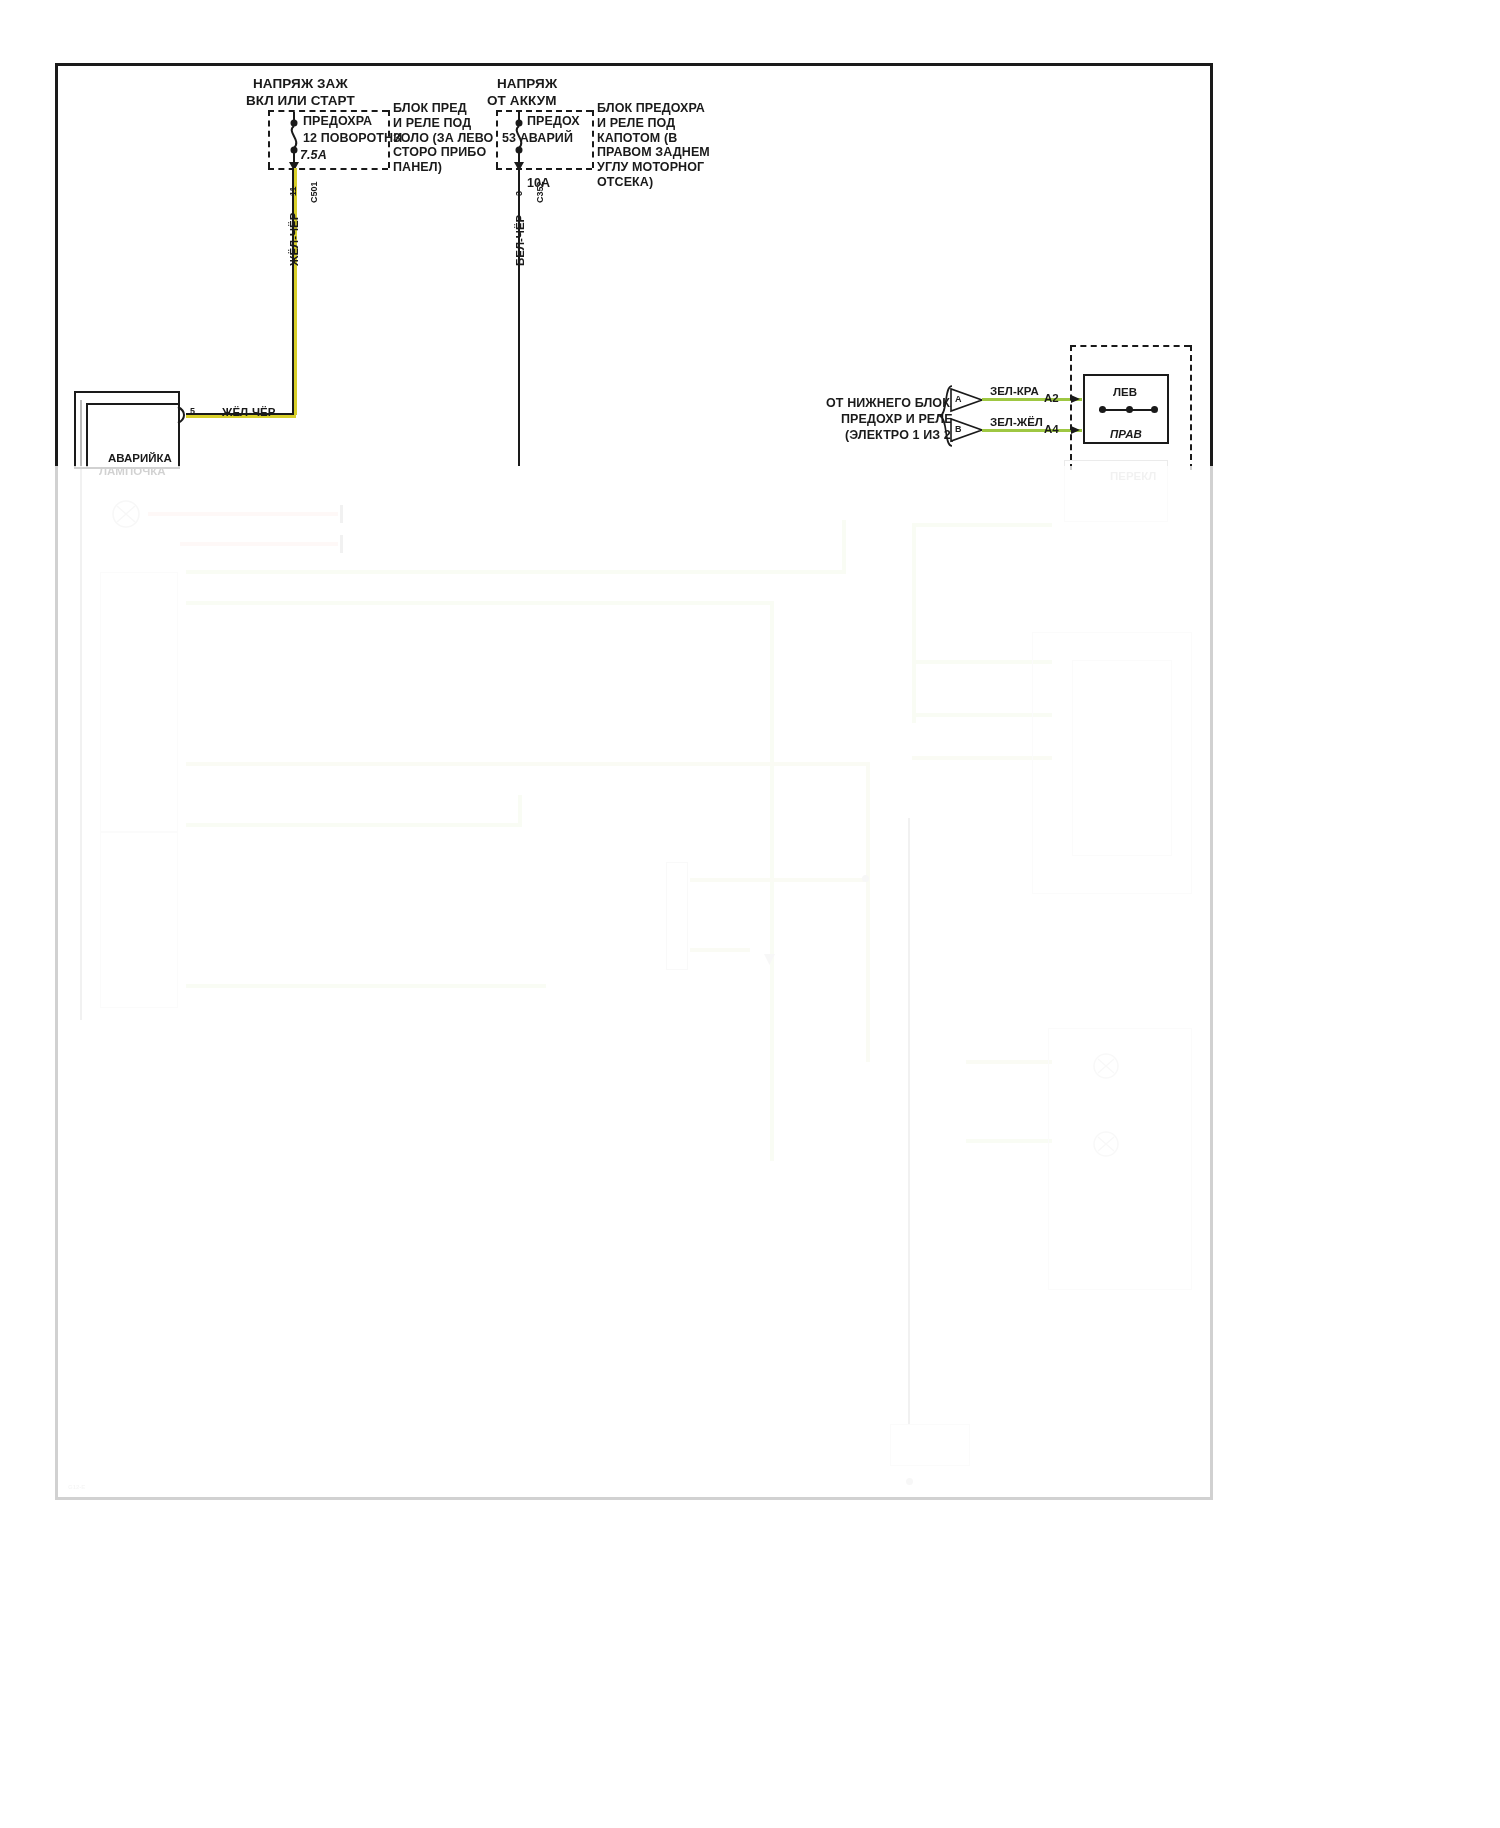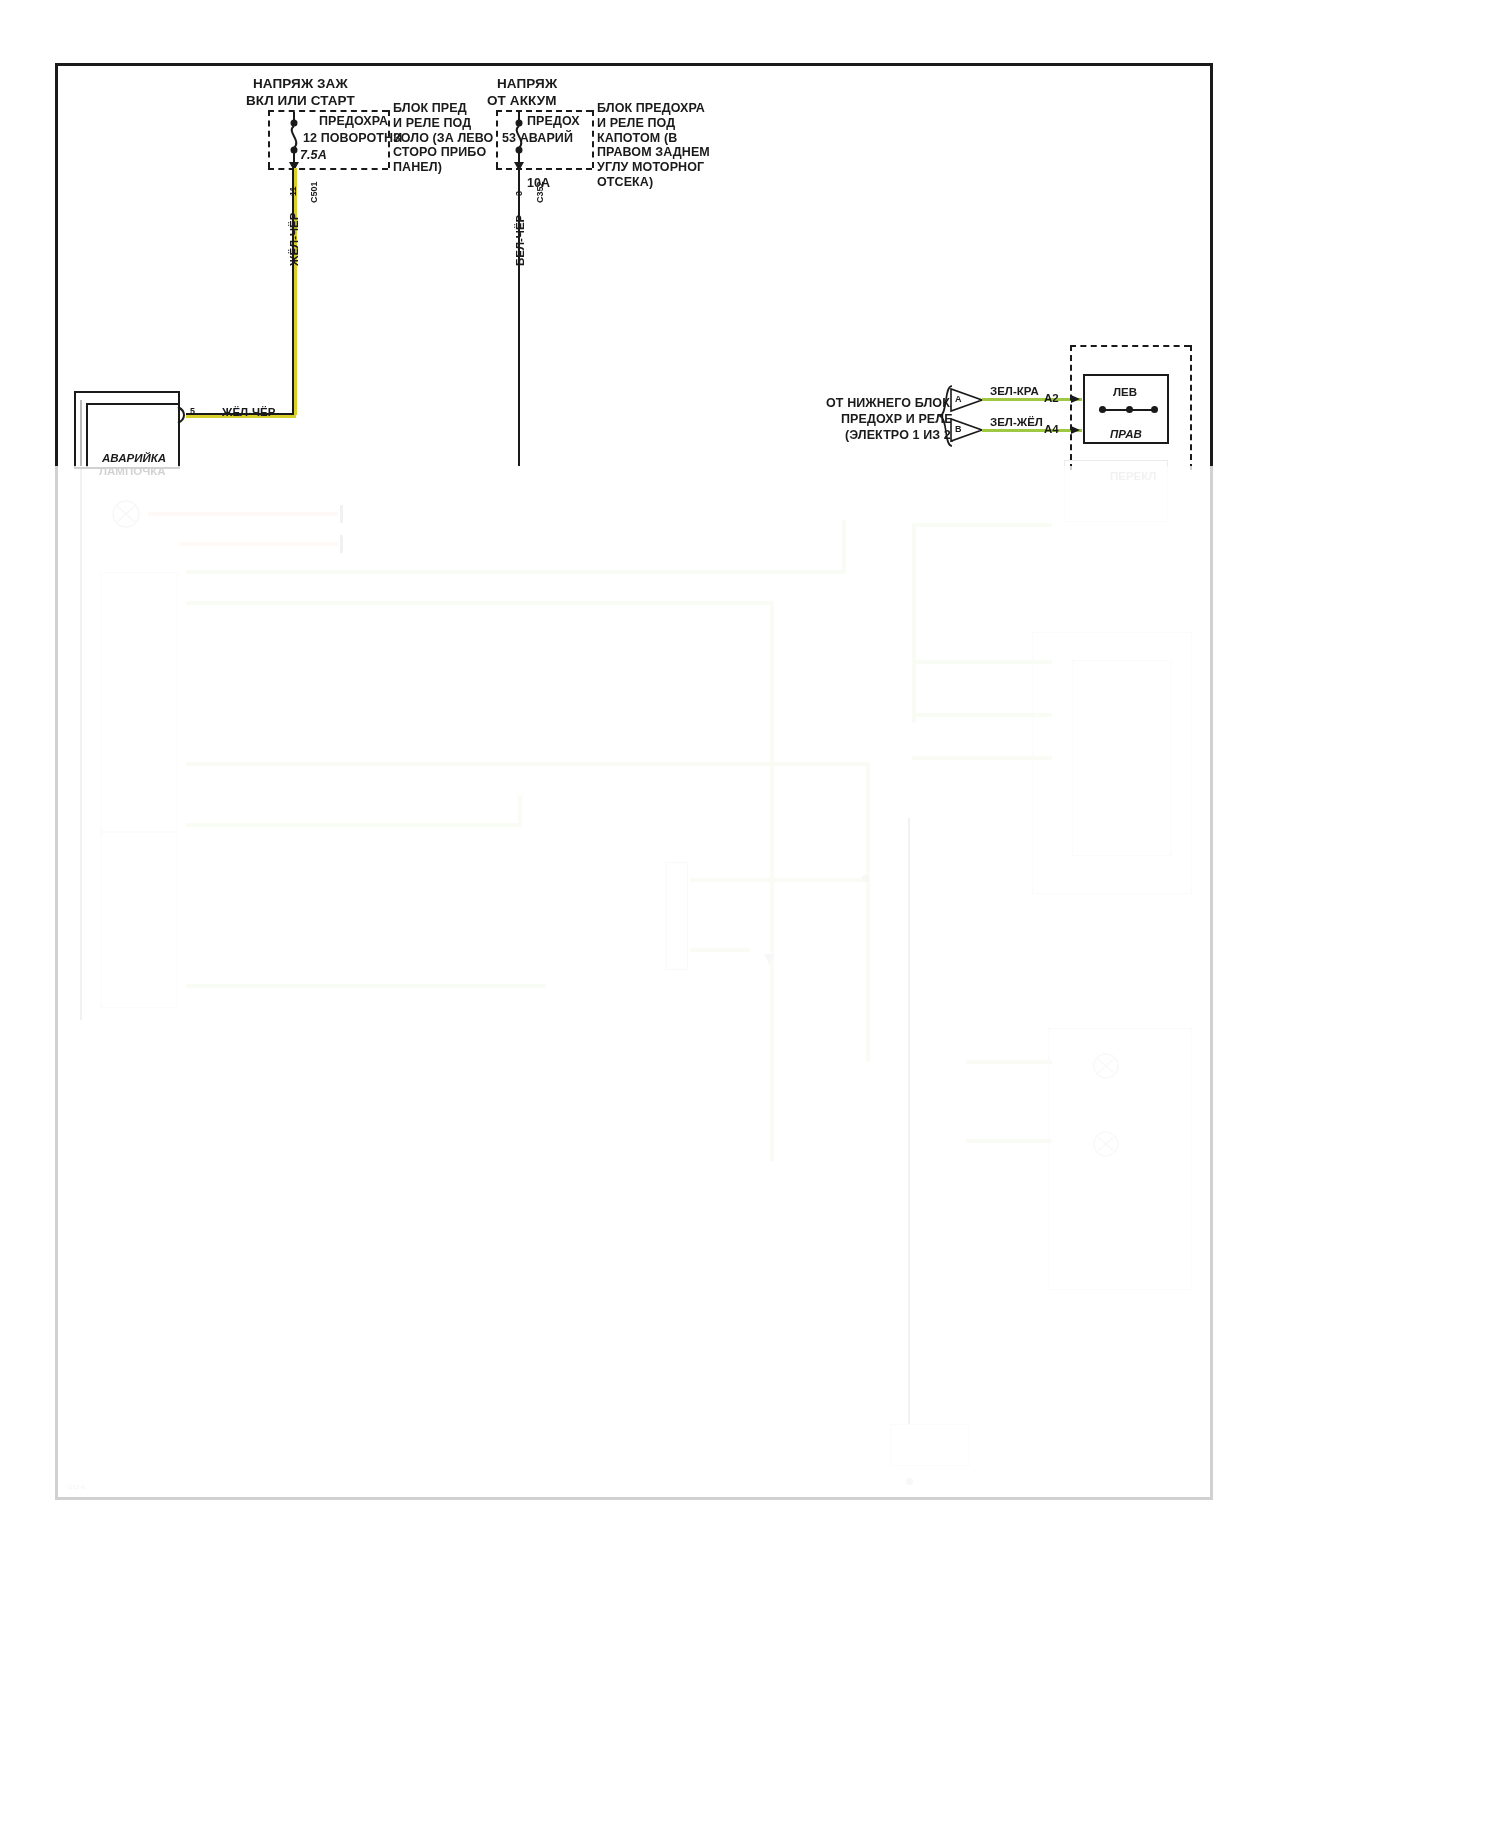--- a/index.html
+++ b/index.html
@@ -57,21 +57,21 @@
 
   <svg style="position:absolute;left:285px;top:112px;" width="26" height="60">
     <line x1="9" y1="0" x2="9" y2="9" stroke="#1a1a1a" stroke-width="2"></line>
     <circle cx="9" cy="11" r="3.5" fill="#1a1a1a"></circle>
     <path d="M9 14 C 1 20, 17 28, 9 36" stroke="#1a1a1a" stroke-width="2" fill="none"></path>
     <circle cx="9" cy="38" r="3.5" fill="#1a1a1a"></circle>
     <line x1="9" y1="41" x2="9" y2="52" stroke="#1a1a1a" stroke-width="2"></line>
     <path d="M4 50 L9 59 L14 50 Z" fill="#1a1a1a"></path>
   </svg>
 
-  <div class="t f12" style="left:303px;top:114px;margin-left:16px;">ПРЕДОХРА</div>
+  <div class="t f12" style="left:303px;top:114px;">ПРЕДОХРА</div>
   <div class="t f12" style="left:303px;top:131px;">12 ПОВОРОТНИ</div>
   <div class="t f12" style="left:300px;top:148px;font-style:italic;">7.5А</div>
 
   <div class="t f12" style="left:393px;top:101px;">БЛОК ПРЕД
 И РЕЛЕ ПОД
 ЗОЛО (ЗА ЛЕВО
 СТОРО ПРИБО
 ПАНЕЛ)</div>
 
   <div class="wire wire-blk" style="left:292px;top:168px;width:2px;height:247px;"></div>
@@ -122,21 +122,21 @@
 
   <svg style="position:absolute;left:176px;top:405px;" width="18" height="20">
     <path d="M2 2 C 10 6, 10 14, 2 18" stroke="#1a1a1a" stroke-width="2" fill="none"></path>
   </svg>
   <div class="t f9" style="left:190px;top:406px;">5</div>
   <div class="t f11" style="left:222px;top:406px;">ЖЁЛ-ЧЁР</div>
 
   <div class="wire wire-blk" style="left:86px;top:403px;width:2px;height:66px;"></div>
   <div class="wire wire-blk" style="left:86px;top:403px;width:92px;height:2px;"></div>
 
-  <div class="t f11" style="left:102px;top:452px;font-style:italic;">АВАРИЙКА</div>
+  <div class="t f11" style="left:108px;top:452px;">АВАРИЙКА</div>
   <div class="t f11" style="left:99px;top:465px;">ЛАМПОЧКА</div>
 
   <div class="t f12" style="left:826px;top:396px;">ОТ НИЖНЕГО БЛОКА</div>
   <div class="t f12" style="left:841px;top:412px;">ПРЕДОХР И РЕЛЕ</div>
   <div class="t f12" style="left:845px;top:428px;">(ЭЛЕКТРО 1 ИЗ 2)</div>
 
   <svg style="position:absolute;left:938px;top:385px;" width="16" height="62">
     <path d="M14 1 C 6 1, 10 28, 2 31 C 10 34, 6 61, 14 61" stroke="#1a1a1a" stroke-width="1.6" fill="none"></path>
   </svg>
 

